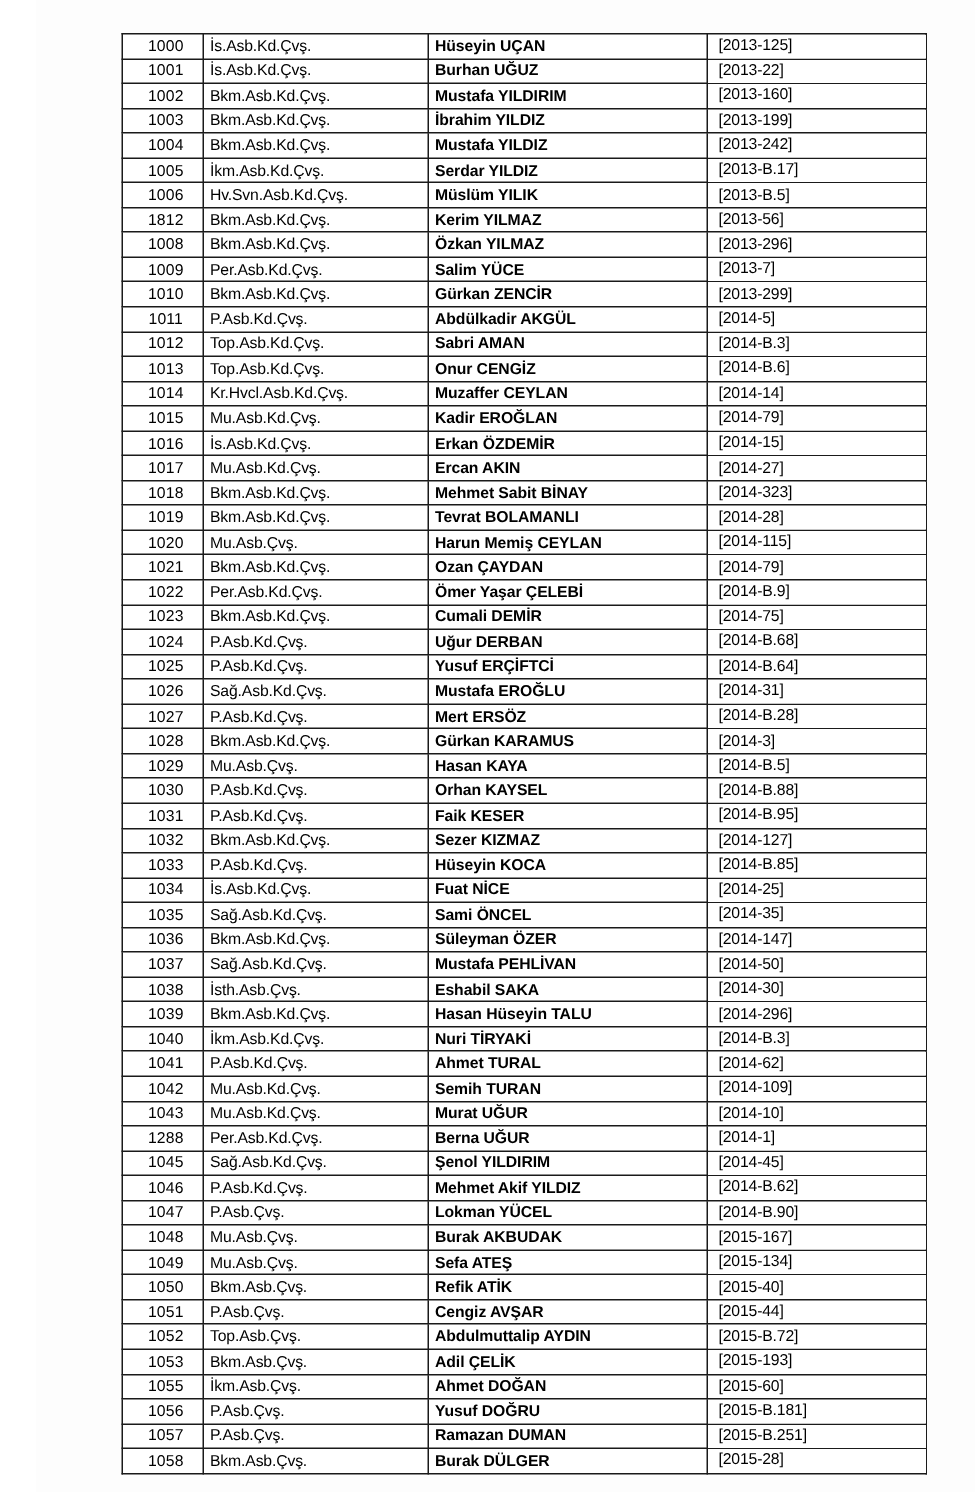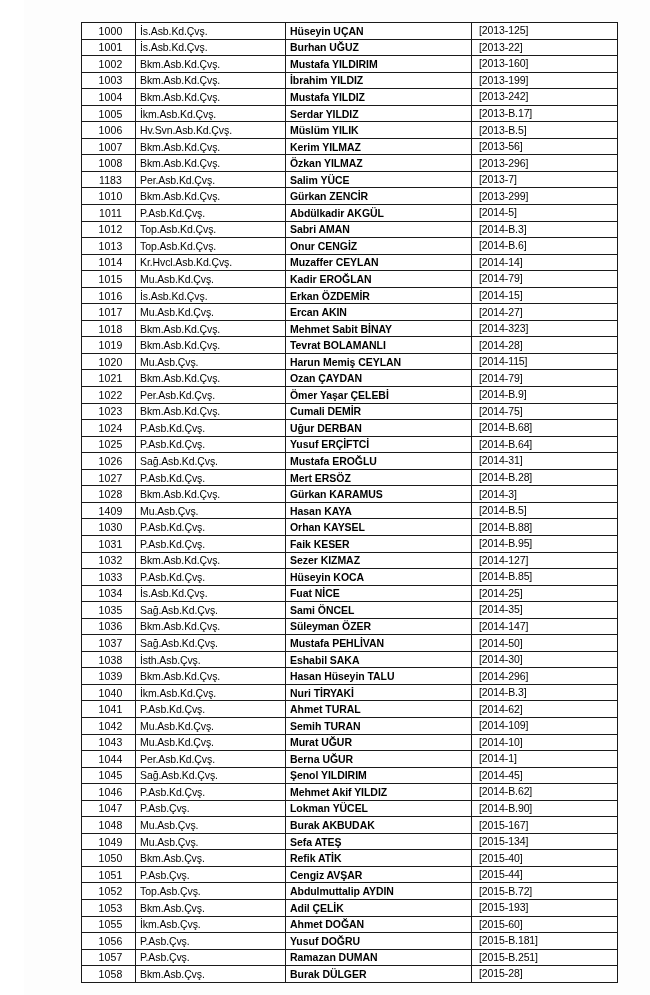--- a/index.html
+++ b/index.html
@@ -151,33 +151,33 @@
             <td class="cell-name">Serdar YILDIZ</td>
             <td class="cell-code"><span class="code-box">[2013-B.17]</span></td>
           </tr>
           <tr>
             <td class="cell-no">1006</td>
             <td class="cell-rank">Hv.Svn.Asb.Kd.Çvş.</td>
             <td class="cell-name">Müslüm YILIK</td>
             <td class="cell-code"><span class="code-box">[2013-B.5]</span></td>
           </tr>
           <tr>
-            <td class="cell-no">1007</td>
+            <td class="cell-no">1812</td>
             <td class="cell-rank">Bkm.Asb.Kd.Çvş.</td>
             <td class="cell-name">Kerim YILMAZ</td>
             <td class="cell-code"><span class="code-box">[2013-56]</span></td>
           </tr>
           <tr>
             <td class="cell-no">1008</td>
             <td class="cell-rank">Bkm.Asb.Kd.Çvş.</td>
             <td class="cell-name">Özkan YILMAZ</td>
             <td class="cell-code"><span class="code-box">[2013-296]</span></td>
           </tr>
           <tr>
-            <td class="cell-no">1183</td>
+            <td class="cell-no">1009</td>
             <td class="cell-rank">Per.Asb.Kd.Çvş.</td>
             <td class="cell-name">Salim YÜCE</td>
             <td class="cell-code"><span class="code-box">[2013-7]</span></td>
           </tr>
           <tr>
             <td class="cell-no">1010</td>
             <td class="cell-rank">Bkm.Asb.Kd.Çvş.</td>
             <td class="cell-name">Gürkan ZENCİR</td>
             <td class="cell-code"><span class="code-box">[2013-299]</span></td>
           </tr>
@@ -283,21 +283,21 @@
             <td class="cell-name">Mert ERSÖZ</td>
             <td class="cell-code"><span class="code-box">[2014-B.28]</span></td>
           </tr>
           <tr>
             <td class="cell-no">1028</td>
             <td class="cell-rank">Bkm.Asb.Kd.Çvş.</td>
             <td class="cell-name">Gürkan KARAMUS</td>
             <td class="cell-code"><span class="code-box">[2014-3]</span></td>
           </tr>
           <tr>
-            <td class="cell-no">1409</td>
+            <td class="cell-no">1029</td>
             <td class="cell-rank">Mu.Asb.Çvş.</td>
             <td class="cell-name">Hasan KAYA</td>
             <td class="cell-code"><span class="code-box">[2014-B.5]</span></td>
           </tr>
           <tr>
             <td class="cell-no">1030</td>
             <td class="cell-rank">P.Asb.Kd.Çvş.</td>
             <td class="cell-name">Orhan KAYSEL</td>
             <td class="cell-code"><span class="code-box">[2014-B.88]</span></td>
           </tr>
@@ -373,21 +373,21 @@
             <td class="cell-name">Semih TURAN</td>
             <td class="cell-code"><span class="code-box">[2014-109]</span></td>
           </tr>
           <tr>
             <td class="cell-no">1043</td>
             <td class="cell-rank">Mu.Asb.Kd.Çvş.</td>
             <td class="cell-name">Murat UĞUR</td>
             <td class="cell-code"><span class="code-box">[2014-10]</span></td>
           </tr>
           <tr>
-            <td class="cell-no">1044</td>
+            <td class="cell-no">1288</td>
             <td class="cell-rank">Per.Asb.Kd.Çvş.</td>
             <td class="cell-name">Berna UĞUR</td>
             <td class="cell-code"><span class="code-box">[2014-1]</span></td>
           </tr>
           <tr>
             <td class="cell-no">1045</td>
             <td class="cell-rank">Sağ.Asb.Kd.Çvş.</td>
             <td class="cell-name">Şenol YILDIRIM</td>
             <td class="cell-code"><span class="code-box">[2014-45]</span></td>
           </tr>

